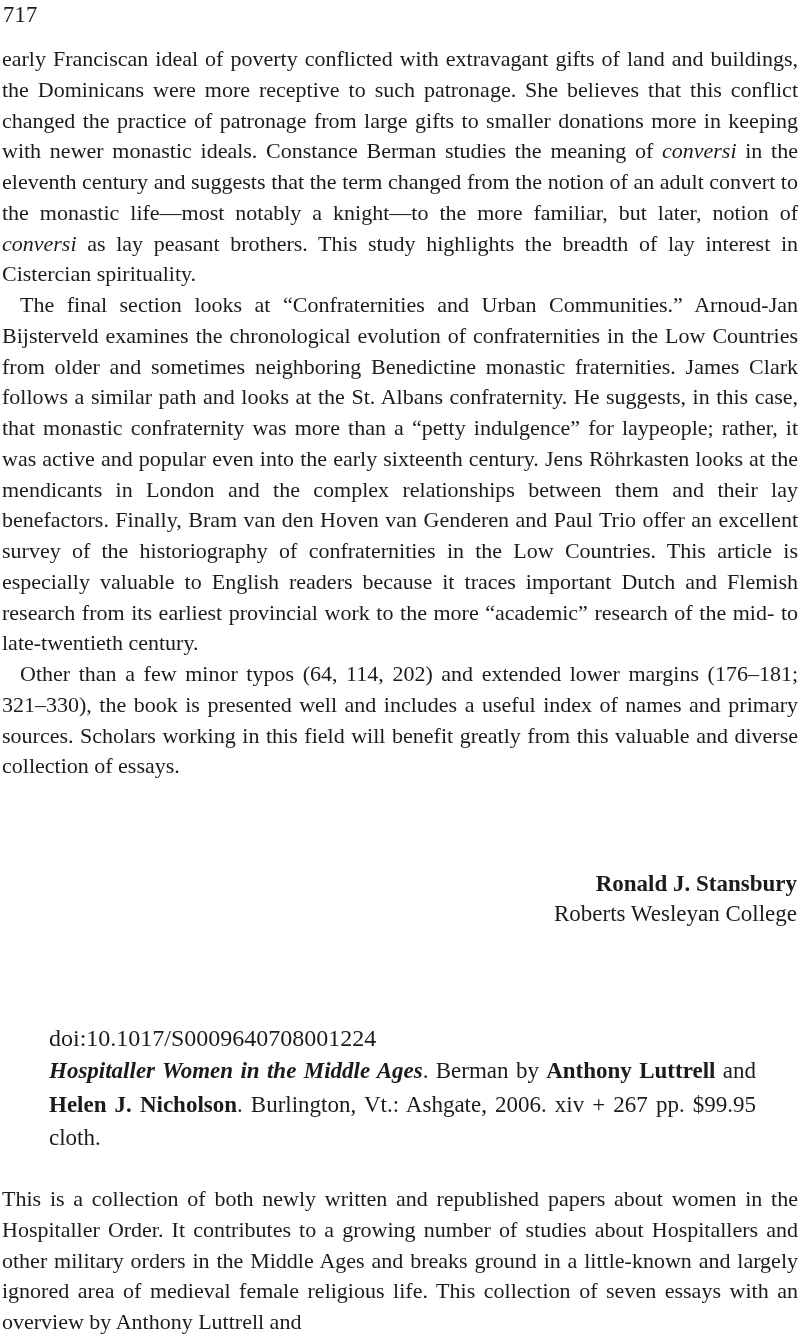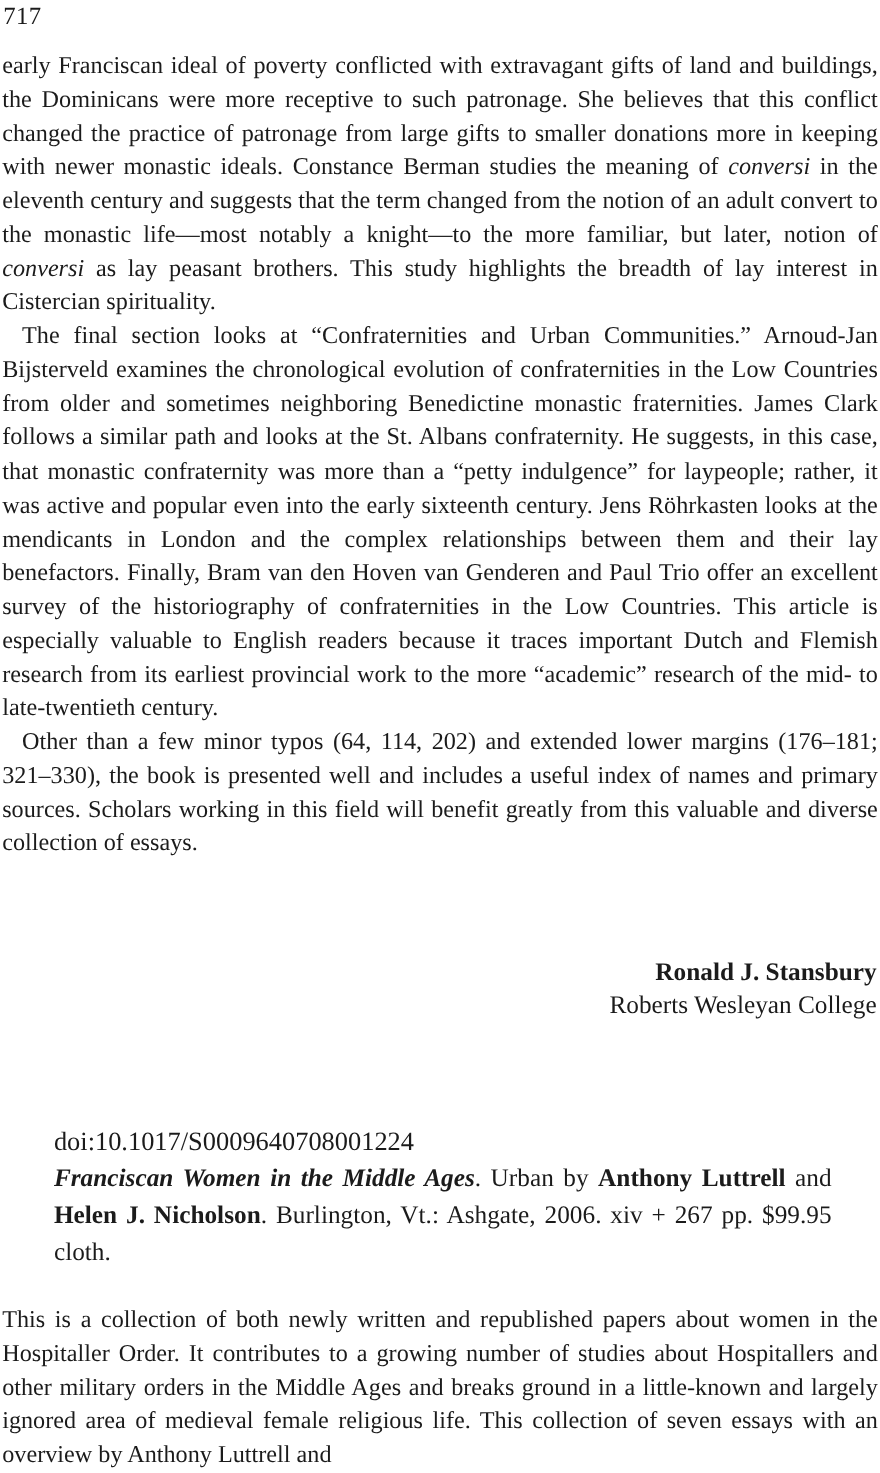--- a/index.html
+++ b/index.html
@@ -75,17 +75,17 @@
   <p class="para indent"><span>Other than a few minor typos (64, 114, 202) and extended lower margins (176–181; 321–330), the book is presented well and includes a useful index of names and primary sources. Scholars working in this field will benefit greatly from this valuable and diverse collection of essays.</span></p>
 </section>
 
 <div class="signature">
   <div class="sig-name">Ronald J. Stansbury</div>
   <div class="sig-affiliation">Roberts Wesleyan College</div>
 </div>
 
 <div class="doi-line">doi:10.1017/S0009640708001224</div>
 
-<p class="citation"><span class="seg-bi">Franciscan Women in the Middle Ages</span><span>. Urban by </span><span class="seg-b">Anthony Luttrell</span><span> and </span><span class="seg-b">Helen J. Nicholson</span><span>. Burlington, Vt.: Ashgate, 2006. xiv + 267 pp. $99.95 cloth.</span></p>
+<p class="citation"><span class="seg-bi">Hospitaller Women in the Middle Ages</span><span>. Berman by </span><span class="seg-b">Anthony Luttrell</span><span> and </span><span class="seg-b">Helen J. Nicholson</span><span>. Burlington, Vt.: Ashgate, 2006. xiv + 267 pp. $99.95 cloth.</span></p>
 
 <section class="review-body review2-body">
   <p class="para"><span>This is a collection of both newly written and republished papers about women in the Hospitaller Order. It contributes to a growing number of studies about Hospitallers and other military orders in the Middle Ages and breaks ground in a little-known and largely ignored area of medieval female religious life. This collection of seven essays with an overview by Anthony Luttrell and</span></p>
 </section>
 
 </body></html>

